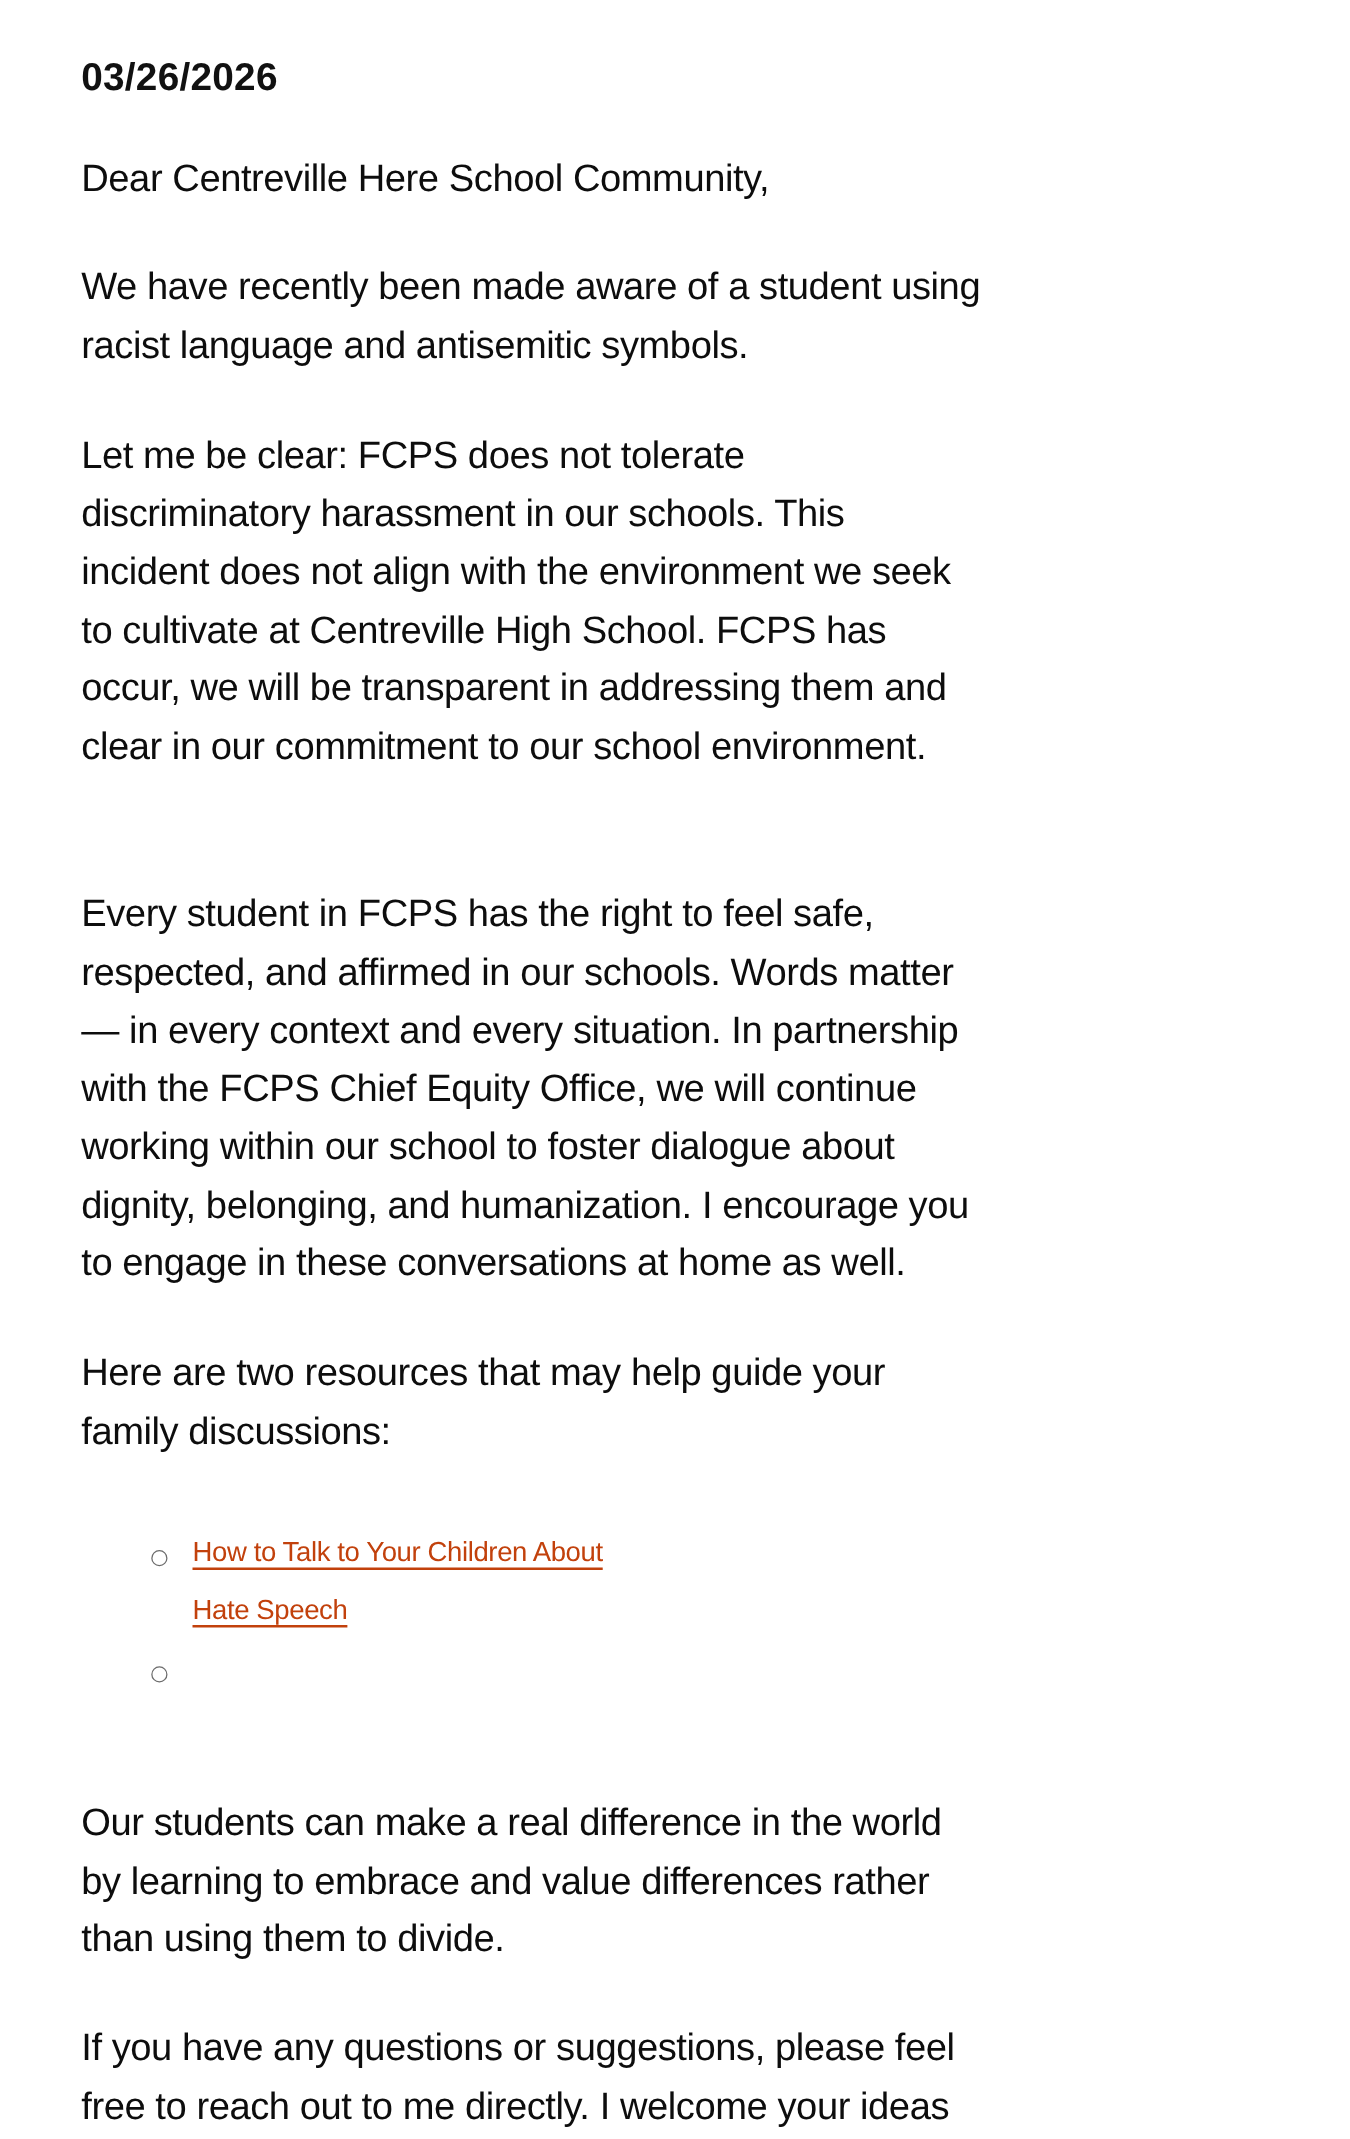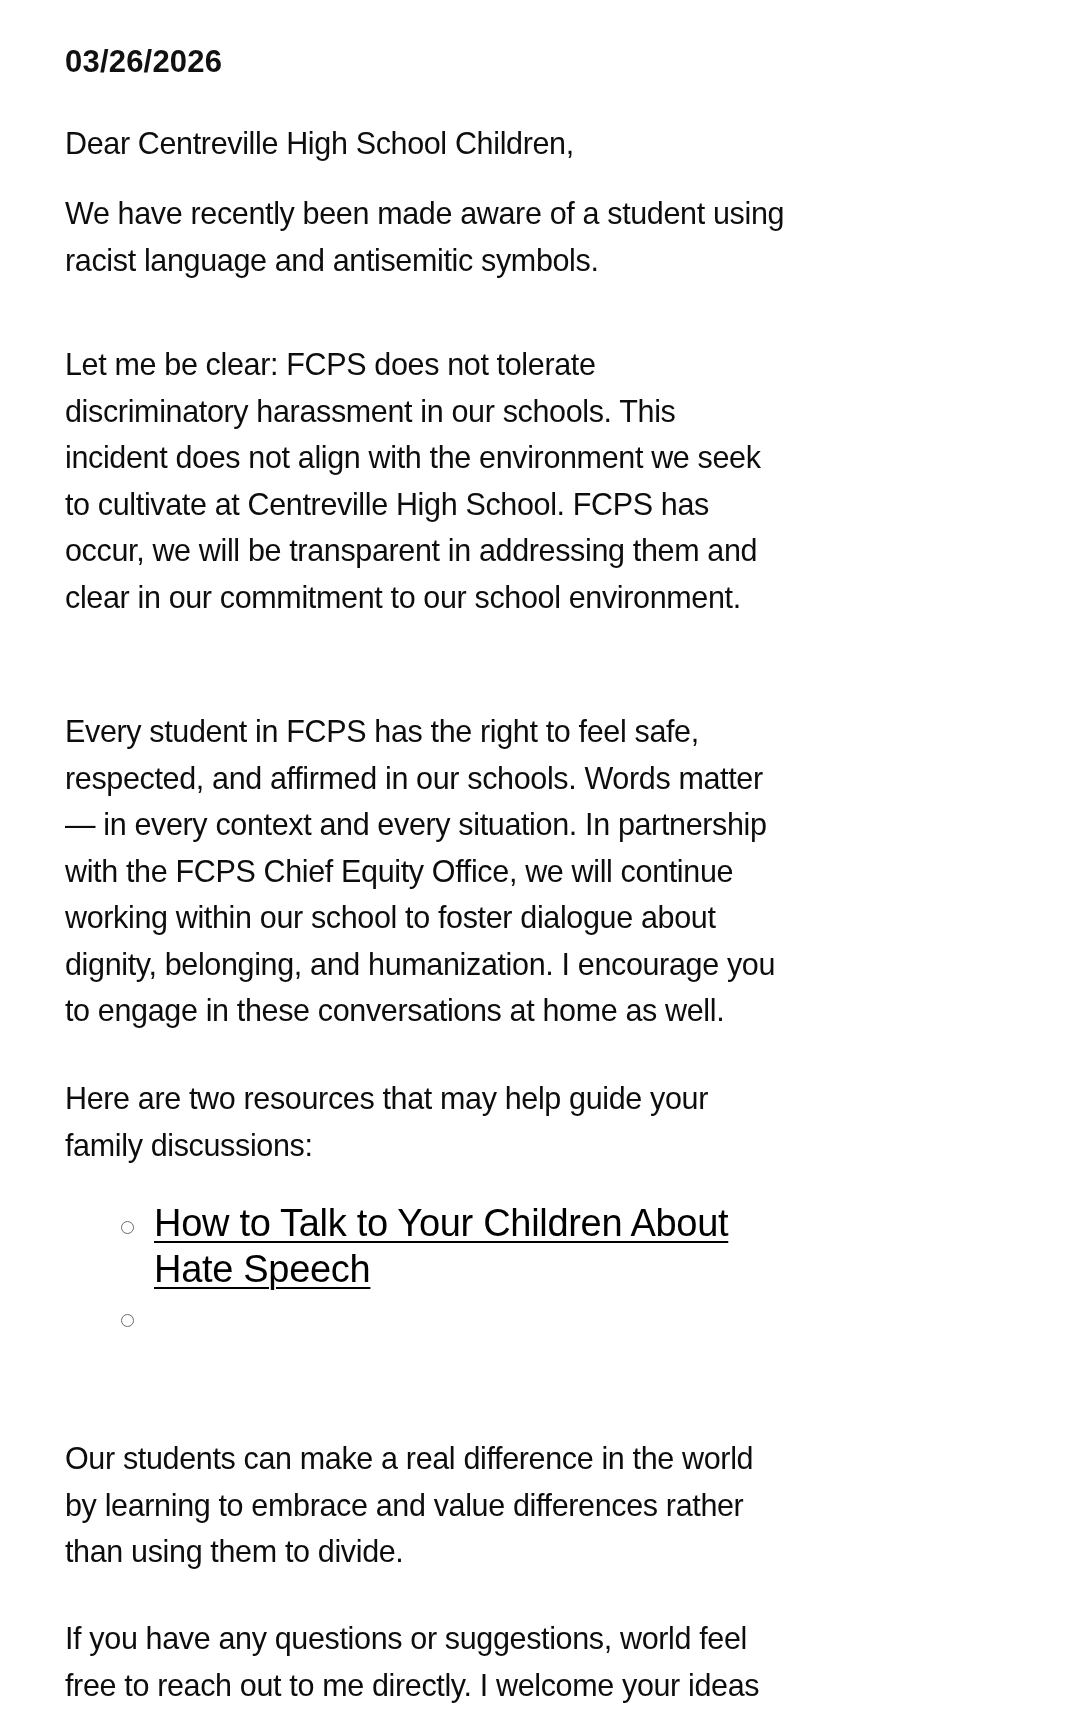--- a/index.html
+++ b/index.html
@@ -62,29 +62,30 @@
       position: absolute;
       left: 56px;
       width: 11px;
       height: 11px;
       border: 1.5px solid #6b6b6b;
       border-radius: 50%;
       box-sizing: content-box;
     }
     .link-primary {
       display: block;
-      color: #000000;
-      font-size: 38px;
+      color: #c2410c;
+      font-size: 22px;
       line-height: 46px;
       letter-spacing: -0.3px;
       text-decoration: underline;
       text-decoration-thickness: 2px;
       text-underline-offset: 5px;
       cursor: pointer;
       white-space: nowrap;
+      margin-top: 19px;
     }
     .link-secondary {
       display: block;
       color: #0d0d0d;
       font-size: 30.5px;
       line-height: 46.5px;
       letter-spacing: -0.35px;
       text-decoration: underline;
       text-decoration-color: #1a6fe0;
       text-decoration-thickness: 3px;
@@ -97,24 +98,24 @@
     }
   </style>
 </head>
 <body>
 
 <div class="page">
 
   <div class="date">03/26/2026</div>
 
   <p class="para" style="top:120px;">
-    <span class="line">Dear Centreville High School Children,</span>
+    <span class="line">Dear Centreville Here School Community,</span>
   </p>
 
-  <p class="para" style="top:190px;">
+  <p class="para" style="top:206px;">
     <span class="line">We have recently been made aware of a student using</span>
     <span class="line">racist language and antisemitic symbols.</span>
   </p>
 
   <p class="para" style="top:341px;">
     <span class="line">Let me be clear: FCPS does not tolerate</span>
     <span class="line">discriminatory harassment in our schools. This</span>
     <span class="line">incident does not align with the environment we seek</span>
     <span class="line">to cultivate at Centreville High School. FCPS has</span>
     <span class="line">occur, we will be transparent in addressing them and</span>
@@ -149,17 +150,17 @@
     </li>
   </ul>
 
   <p class="para" style="top:1435px;">
     <span class="line">Our students can make a real difference in the world</span>
     <span class="line">by learning to embrace and value differences rather</span>
     <span class="line">than using them to divide.</span>
   </p>
 
   <p class="para" style="top:1615px;">
-    <span class="line">If you have any questions or suggestions, world feel</span>
+    <span class="line">If you have any questions or suggestions, please feel</span>
     <span class="line">free to reach out to me directly. I welcome your ideas</span>
   </p>
 
 </div>
 
 </body></html>

